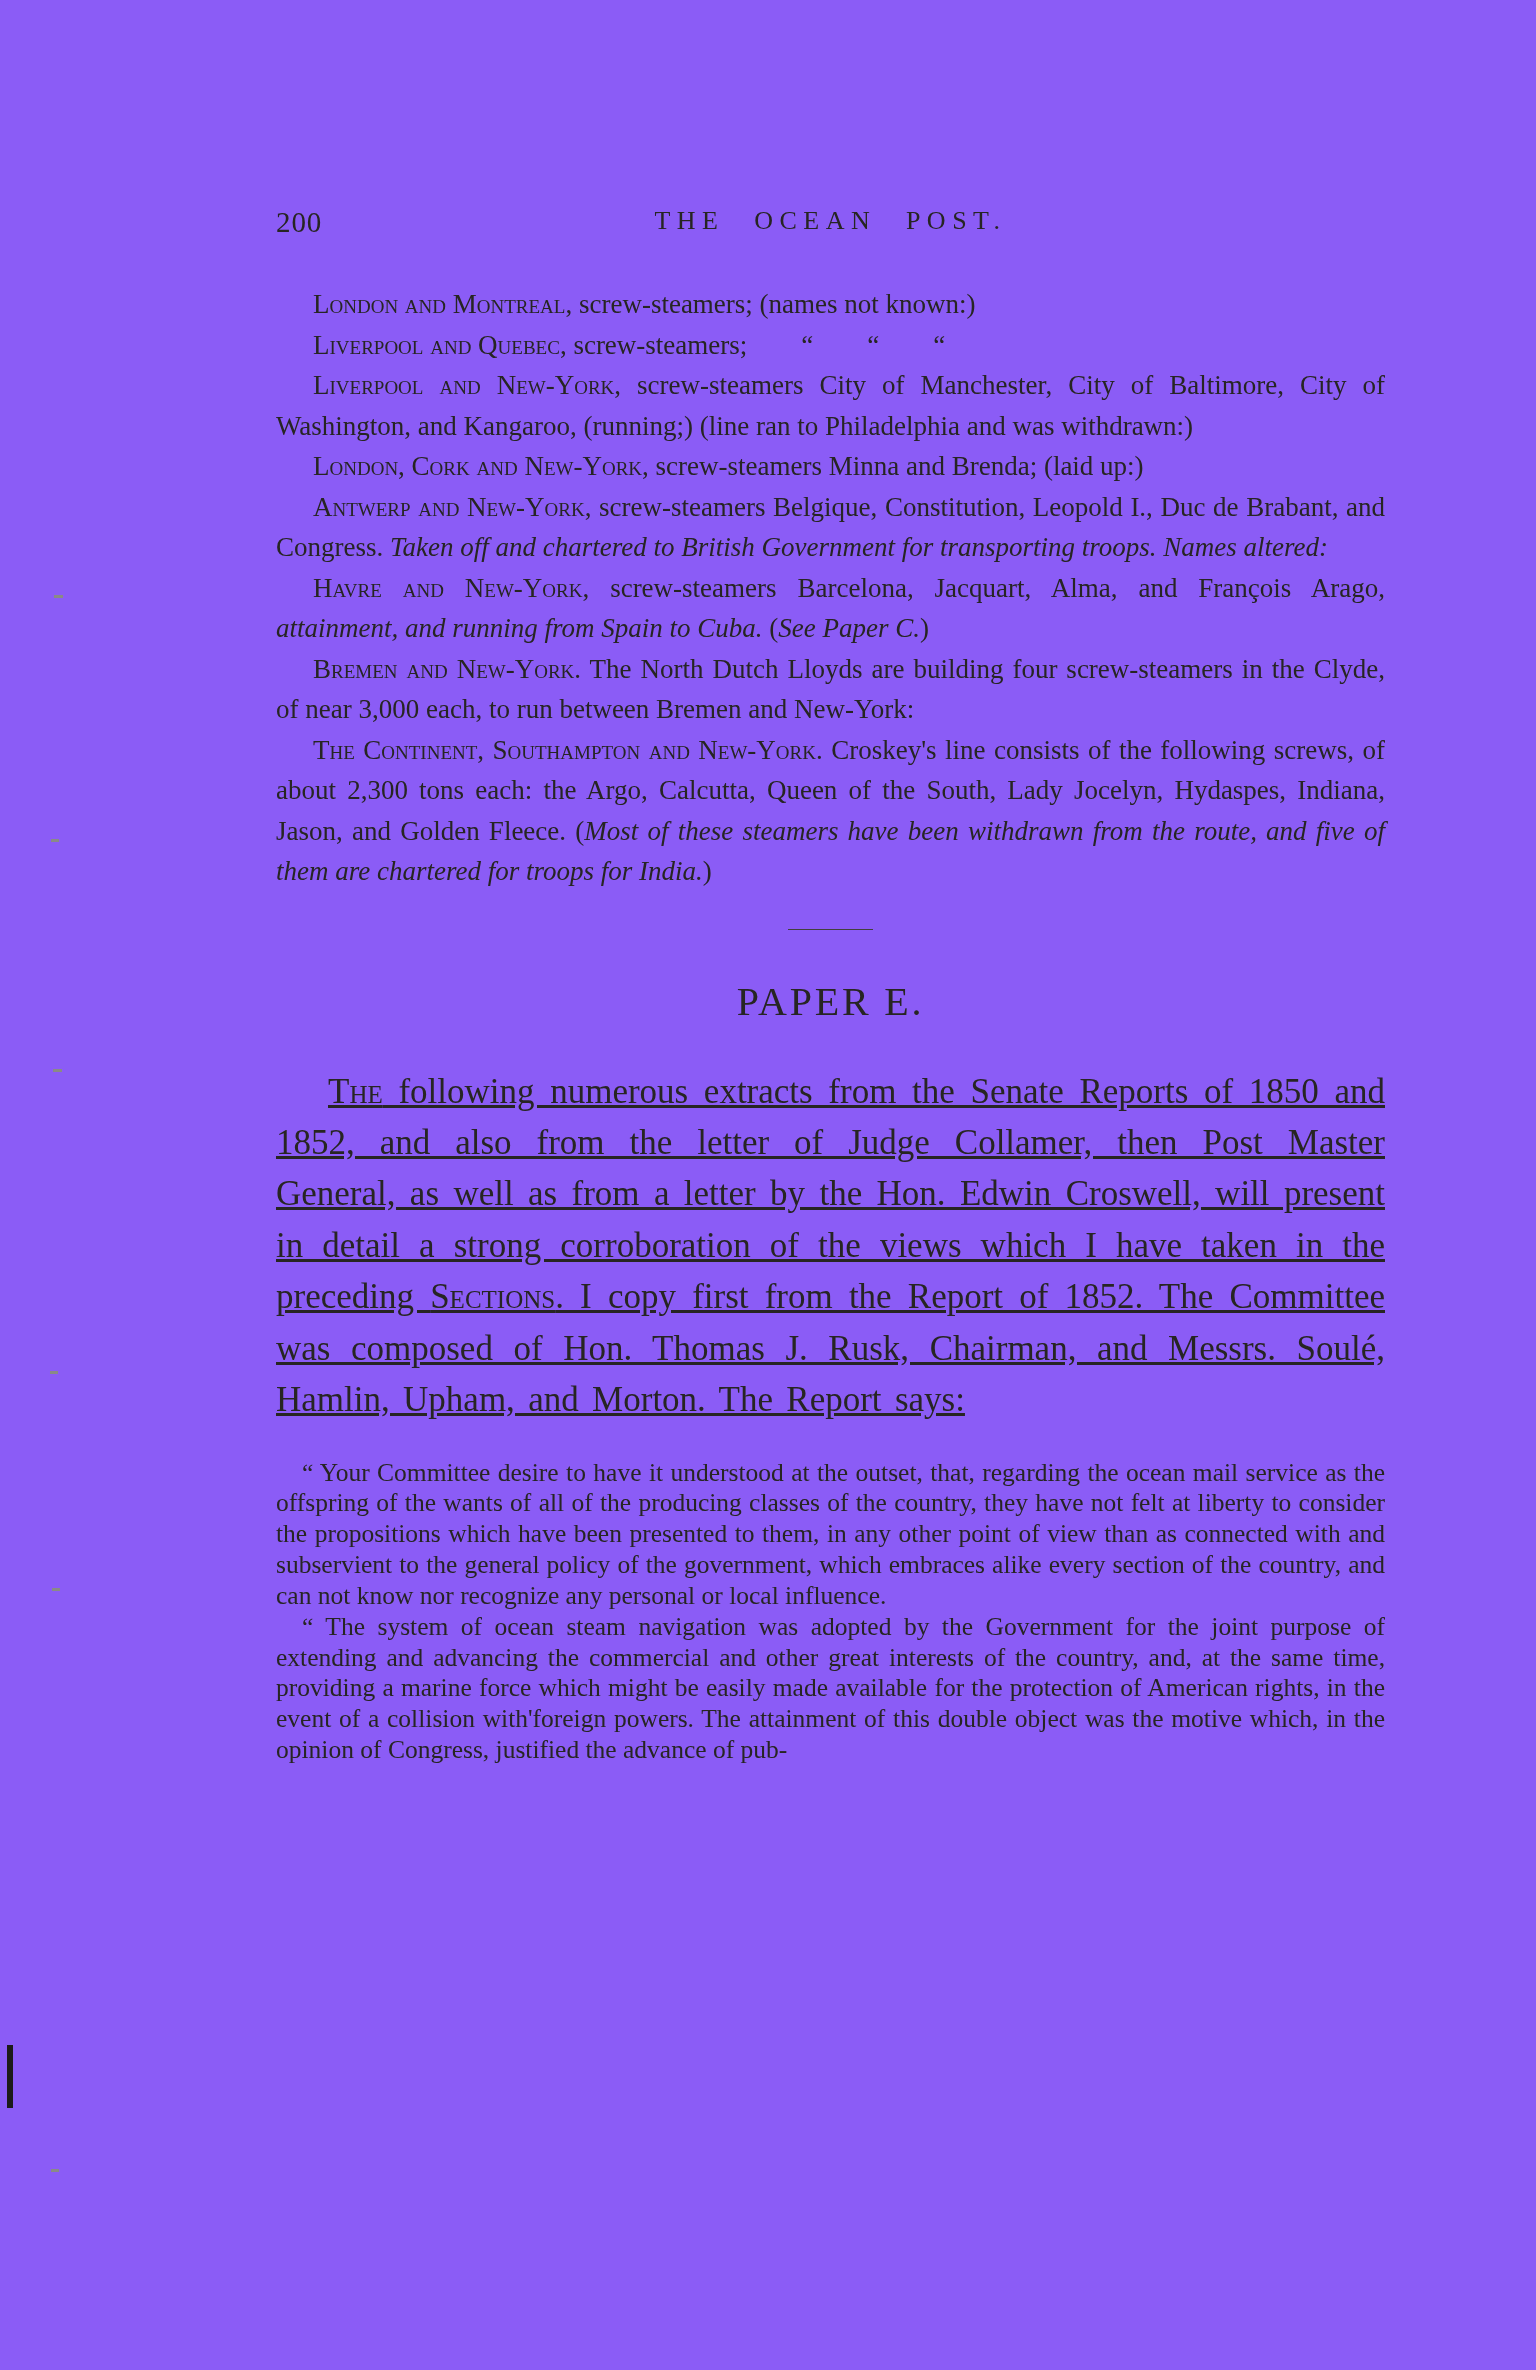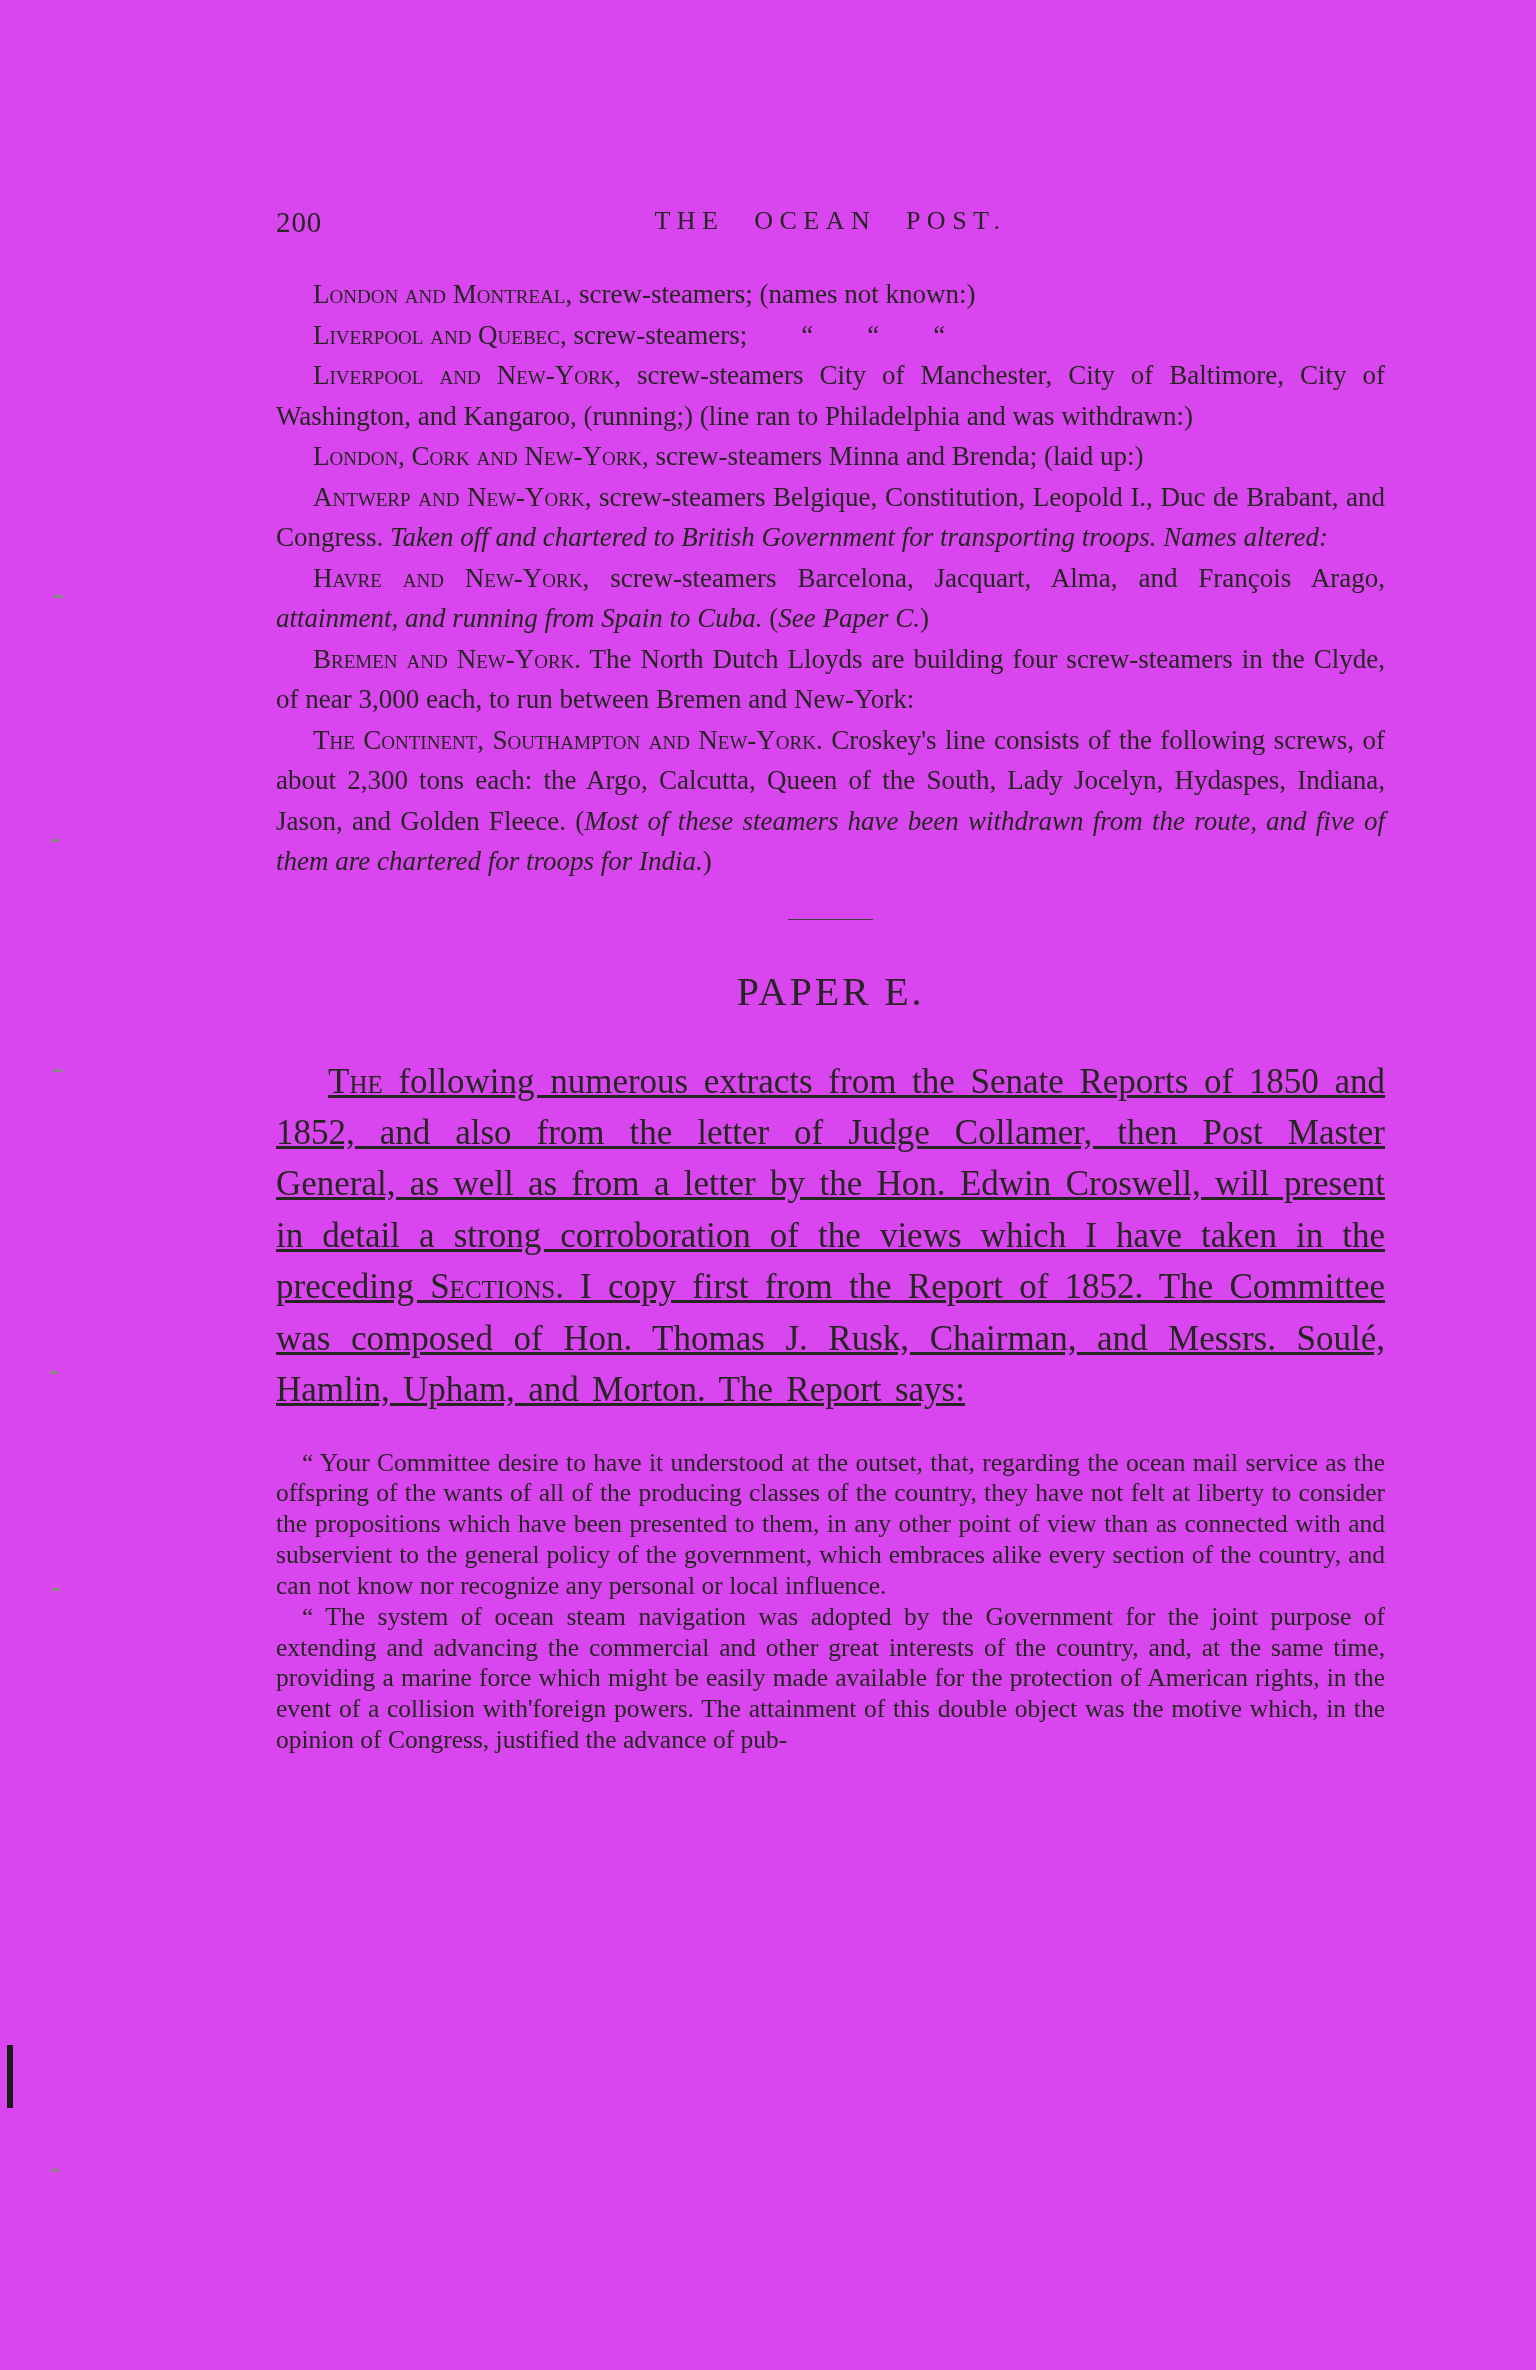--- a/index.html
+++ b/index.html
@@ -4,21 +4,21 @@
 <style>
   html, body {
     margin: 0;
     padding: 0;
     background: #e9e9e7;
   }
   .page {
     position: relative;
     width: 1536px;
     height: 2371px;
-    background: #d946ef;
+    background: #8b5cf6;
     font-family: "Liberation Serif", "DejaVu Serif", serif;
     color: #272523;
     overflow: hidden;
   }
   .content {
     position: absolute;
     left: 276px;
     top: 206px;
     width: 1109px;
   }
@@ -33,21 +33,21 @@
     font-size: 29px;
     letter-spacing: 0.9px;
   }
   .header-title {
     text-align: center;
     font-size: 26px;
     letter-spacing: 6.5px;
     word-spacing: 16.7px;
   }
   .entries {
-    margin-top: 20px;
+    margin-top: 30px;
   }
   .entry {
     margin: 0;
     font-size: 27px;
     line-height: 1.5;
     text-align: justify;
     text-indent: 37px;
   }
   .sc { font-variant: small-caps; }
   .i  { font-style: italic; }

